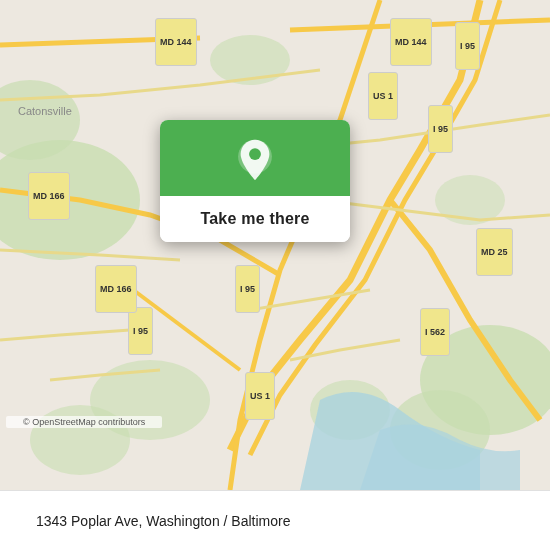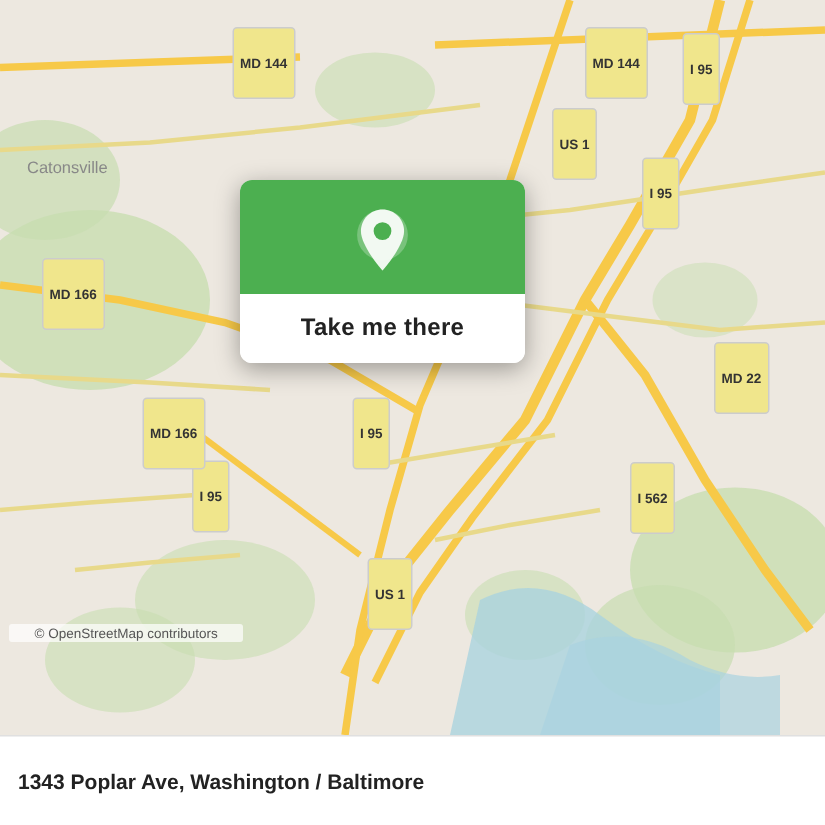--- a/index.html
+++ b/index.html
@@ -91,21 +91,22 @@
       display: flex;
       align-items: center;
       justify-content: space-between;
       padding: 0 12px;
       border-top: 1px solid #e0e0e0;
     }
 
     #address-text {
       font-size: 14px;
       color: #222;
-      font-weight: 700;
+      font-weight: 400;
+      margin-left: 24px;
     }
 
     #moovit-logo {
       display: flex;
       align-items: center;
       gap: 4px;
     }
 
     .moovit-m {
       width: 28px;
@@ -185,21 +186,21 @@
   <div class="road-label" style="top:18px; left:390px;">MD 144</div>
   <div class="road-label" style="top:72px; left:368px;">US 1</div>
   <div class="road-label" style="top:22px; left:455px;">I 95</div>
   <div class="road-label" style="top:105px; left:428px;">I 95</div>
   <div class="road-label" style="top:307px; left:128px;">I 95</div>
   <div class="road-label" style="top:265px; left:235px;">I 95</div>
   <div class="road-label" style="top:308px; left:420px;">I 562</div>
   <div class="road-label" style="top:172px; left:28px;">MD 166</div>
   <div class="road-label" style="top:265px; left:95px;">MD 166</div>
   <div class="road-label" style="top:372px; left:245px;">US 1</div>
-  <div class="road-label" style="top:228px; left:476px;">MD 22</div>
+  <div class="road-label" style="top:228px; left:476px;">MD 25</div>
 
   <div id="popup-card">
     <div id="popup-icon-area">
 
       <svg class="location-pin" viewBox="0 0 44 52" xmlns="http://www.w3.org/2000/svg">
         <ellipse cx="22" cy="22" rx="20" ry="20" fill="white" opacity="0.25"></ellipse>
         <path d="M22 2 C12.6 2 5 9.6 5 19 C5 31.25 22 50 22 50 C22 50 39 31.25 39 19 C39 9.6 31.4 2 22 2 Z" fill="white" opacity="0.9"></path>
         <circle cx="22" cy="19" r="7" fill="#4caf50"></circle>
       </svg>
     </div>

